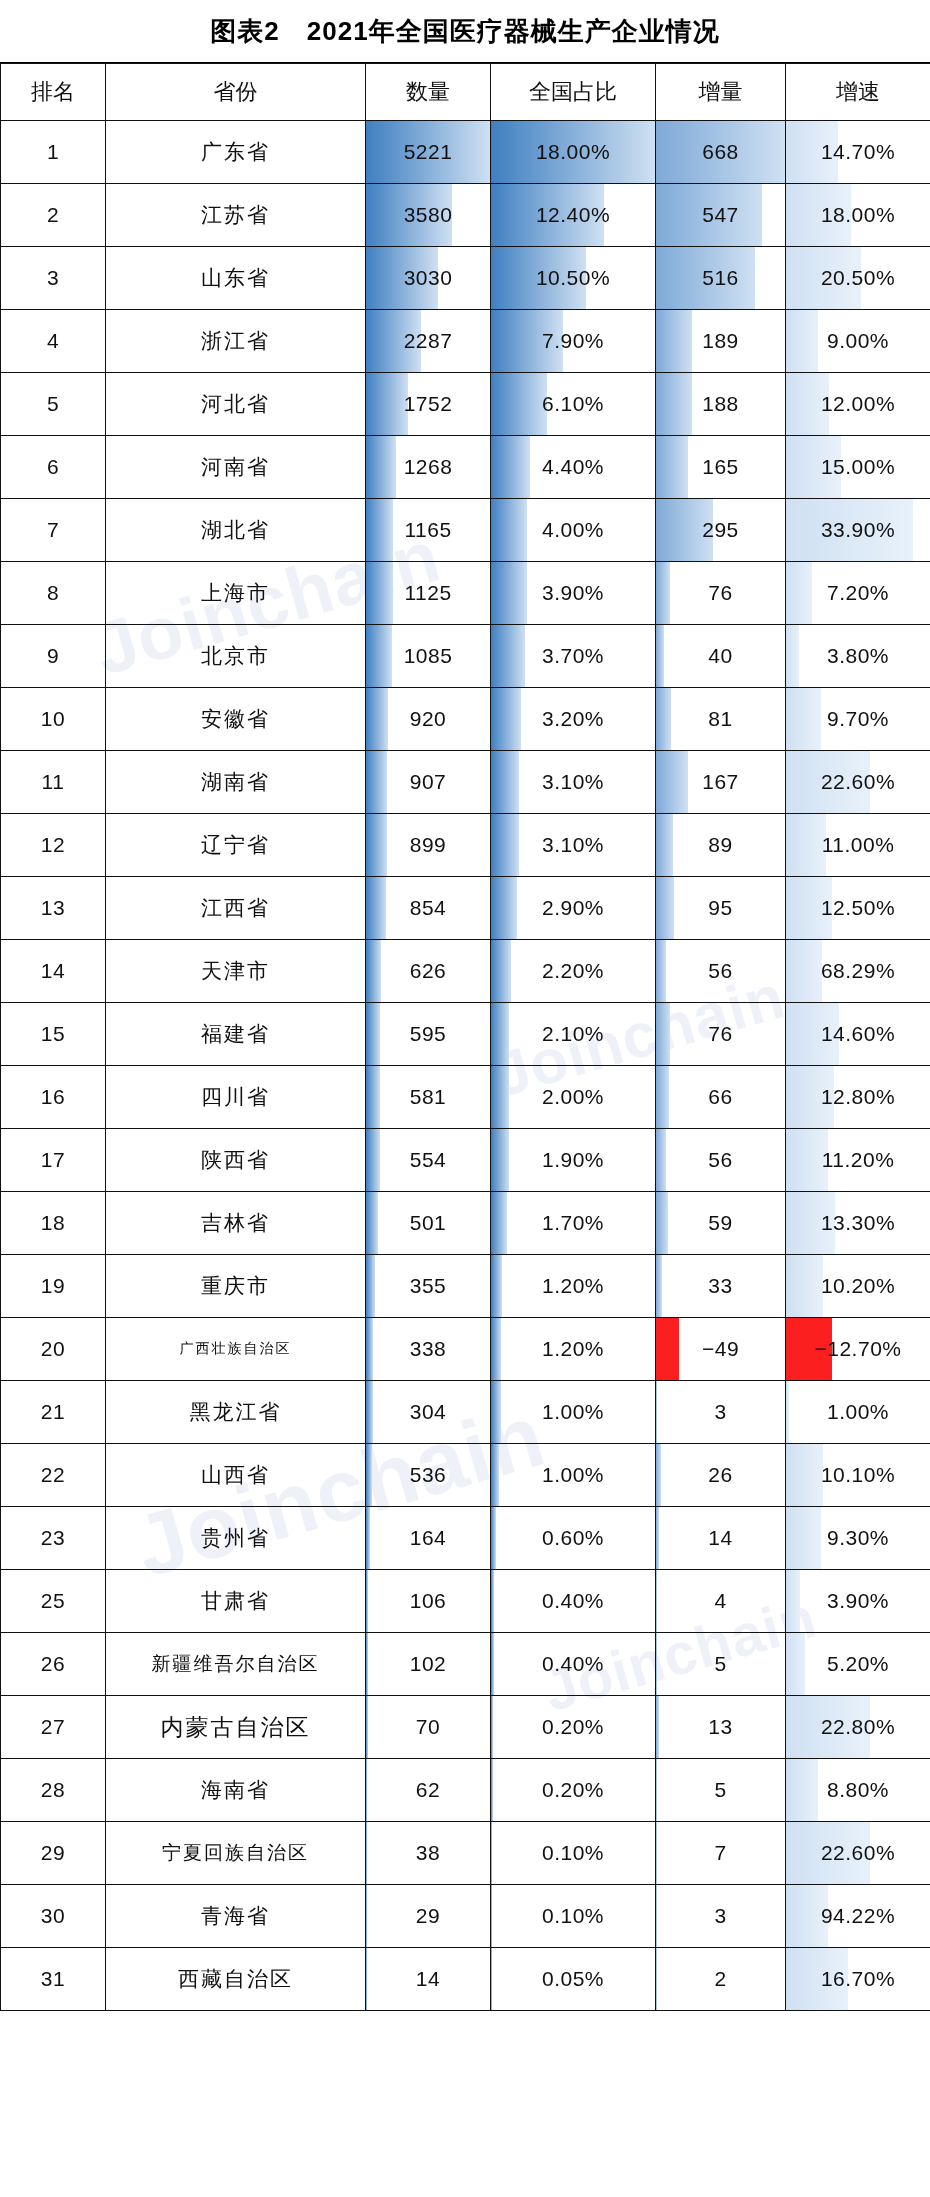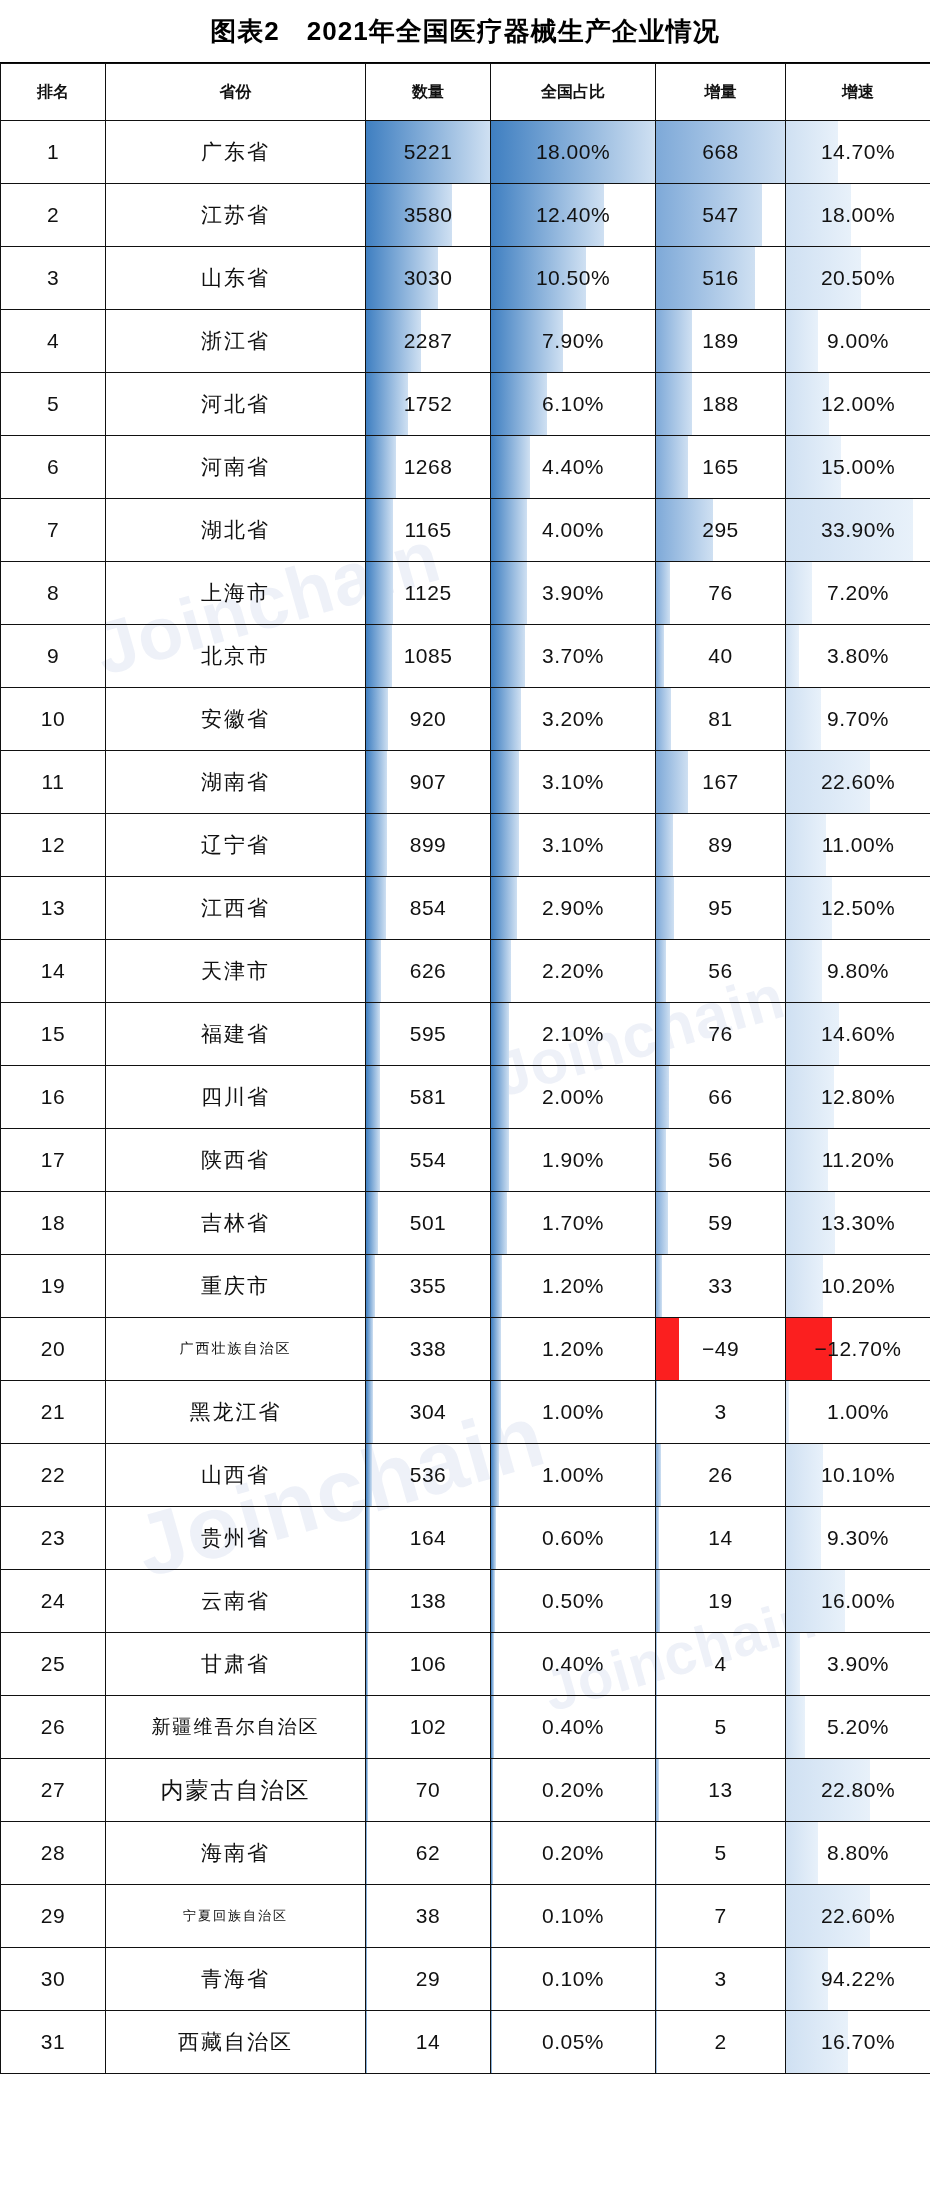--- a/index.html
+++ b/index.html
@@ -76,22 +76,22 @@
     border: 1px solid #111111;
     height: 62px;
     text-align: center;
     vertical-align: middle;
     font-size: 21px;
     padding: 0;
     position: relative;
     background-clip: padding-box;
   }
   thead th {
-    font-size: 16px;
-    font-weight: bold;
+    font-size: 22px;
+    font-weight: normal;
     height: 56px;
   }
   td.cell {
     position: relative;
   }
   td .fill {
     position: absolute;
     left: 0; top: 0; bottom: 0;
     z-index: 0;
   }
@@ -468,21 +468,21 @@
           <td class="cell numeric">
             <div class="fill" style="width:12.00%;background:linear-gradient(to right, #3f7fc1 0%, #cfe0f2 100%);"></div>
             <span class="txt">2.20%</span>
           </td>
           <td class="cell numeric">
             <div class="fill" style="width:8.00%;background:linear-gradient(to right, #7ea9d8 0%, #cfe0f2 100%);"></div>
             <span class="txt">56</span>
           </td>
           <td class="cell numeric">
             <div class="fill" style="width:25.00%;background:linear-gradient(to right, #cfe0f2 0%, #cfe0f2 100%);background:linear-gradient(to right,#cfe0f2 0%, #e8f1fa 100%);"></div>
-            <span class="txt">9.80%</span>
+            <span class="txt">68.29%</span>
           </td>
         </tr>
         <tr>
           <td class="cell rank">
             <span class="txt">15</span>
           </td>
           <td class="cell prov">
             <span class="txt">福建省</span>
           </td>
           <td class="cell numeric">
@@ -689,44 +689,20 @@
             <div class="fill" style="width:2.00%;background:linear-gradient(to right, #7ea9d8 0%, #cfe0f2 100%);"></div>
             <span class="txt">14</span>
           </td>
           <td class="cell numeric">
             <div class="fill" style="width:24.00%;background:linear-gradient(to right, #cfe0f2 0%, #cfe0f2 100%);background:linear-gradient(to right,#cfe0f2 0%, #e8f1fa 100%);"></div>
             <span class="txt">9.30%</span>
           </td>
         </tr>
         <tr>
           <td class="cell rank">
-            <span class="txt">24</span>
-          </td>
-          <td class="cell prov">
-            <span class="txt">云南省</span>
-          </td>
-          <td class="cell numeric">
-            <div class="fill" style="width:2.60%;background:linear-gradient(to right, #3f7fc1 0%, #cfe0f2 100%);"></div>
-            <span class="txt">138</span>
-          </td>
-          <td class="cell numeric">
-            <div class="fill" style="width:2.60%;background:linear-gradient(to right, #3f7fc1 0%, #cfe0f2 100%);"></div>
-            <span class="txt">0.50%</span>
-          </td>
-          <td class="cell numeric">
-            <div class="fill" style="width:3.00%;background:linear-gradient(to right, #7ea9d8 0%, #cfe0f2 100%);"></div>
-            <span class="txt">19</span>
-          </td>
-          <td class="cell numeric">
-            <div class="fill" style="width:41.00%;background:linear-gradient(to right, #cfe0f2 0%, #cfe0f2 100%);background:linear-gradient(to right,#cfe0f2 0%, #e8f1fa 100%);"></div>
-            <span class="txt">16.00%</span>
-          </td>
-        </tr>
-        <tr>
-          <td class="cell rank">
             <span class="txt">25</span>
           </td>
           <td class="cell prov">
             <span class="txt">甘肃省</span>
           </td>
           <td class="cell numeric">
             <div class="fill" style="width:2.00%;background:linear-gradient(to right, #3f7fc1 0%, #cfe0f2 100%);"></div>
             <span class="txt">106</span>
           </td>
           <td class="cell numeric">
@@ -812,21 +788,21 @@
           <td class="cell numeric">
             <div class="fill" style="width:22.00%;background:linear-gradient(to right, #cfe0f2 0%, #cfe0f2 100%);background:linear-gradient(to right,#cfe0f2 0%, #e8f1fa 100%);"></div>
             <span class="txt">8.80%</span>
           </td>
         </tr>
         <tr>
           <td class="cell rank">
             <span class="txt">29</span>
           </td>
           <td class="cell prov">
-            <span class="txt" style="font-size: 13px;">宁夏回族自治区</span>
+            <span class="txt" style="font-size: 19px;">宁夏回族自治区</span>
           </td>
           <td class="cell numeric">
             <div class="fill" style="width:0.70%;background:linear-gradient(to right, #3f7fc1 0%, #cfe0f2 100%);"></div>
             <span class="txt">38</span>
           </td>
           <td class="cell numeric">
             <div class="fill" style="width:0.70%;background:linear-gradient(to right, #3f7fc1 0%, #cfe0f2 100%);"></div>
             <span class="txt">0.10%</span>
           </td>
           <td class="cell numeric">

